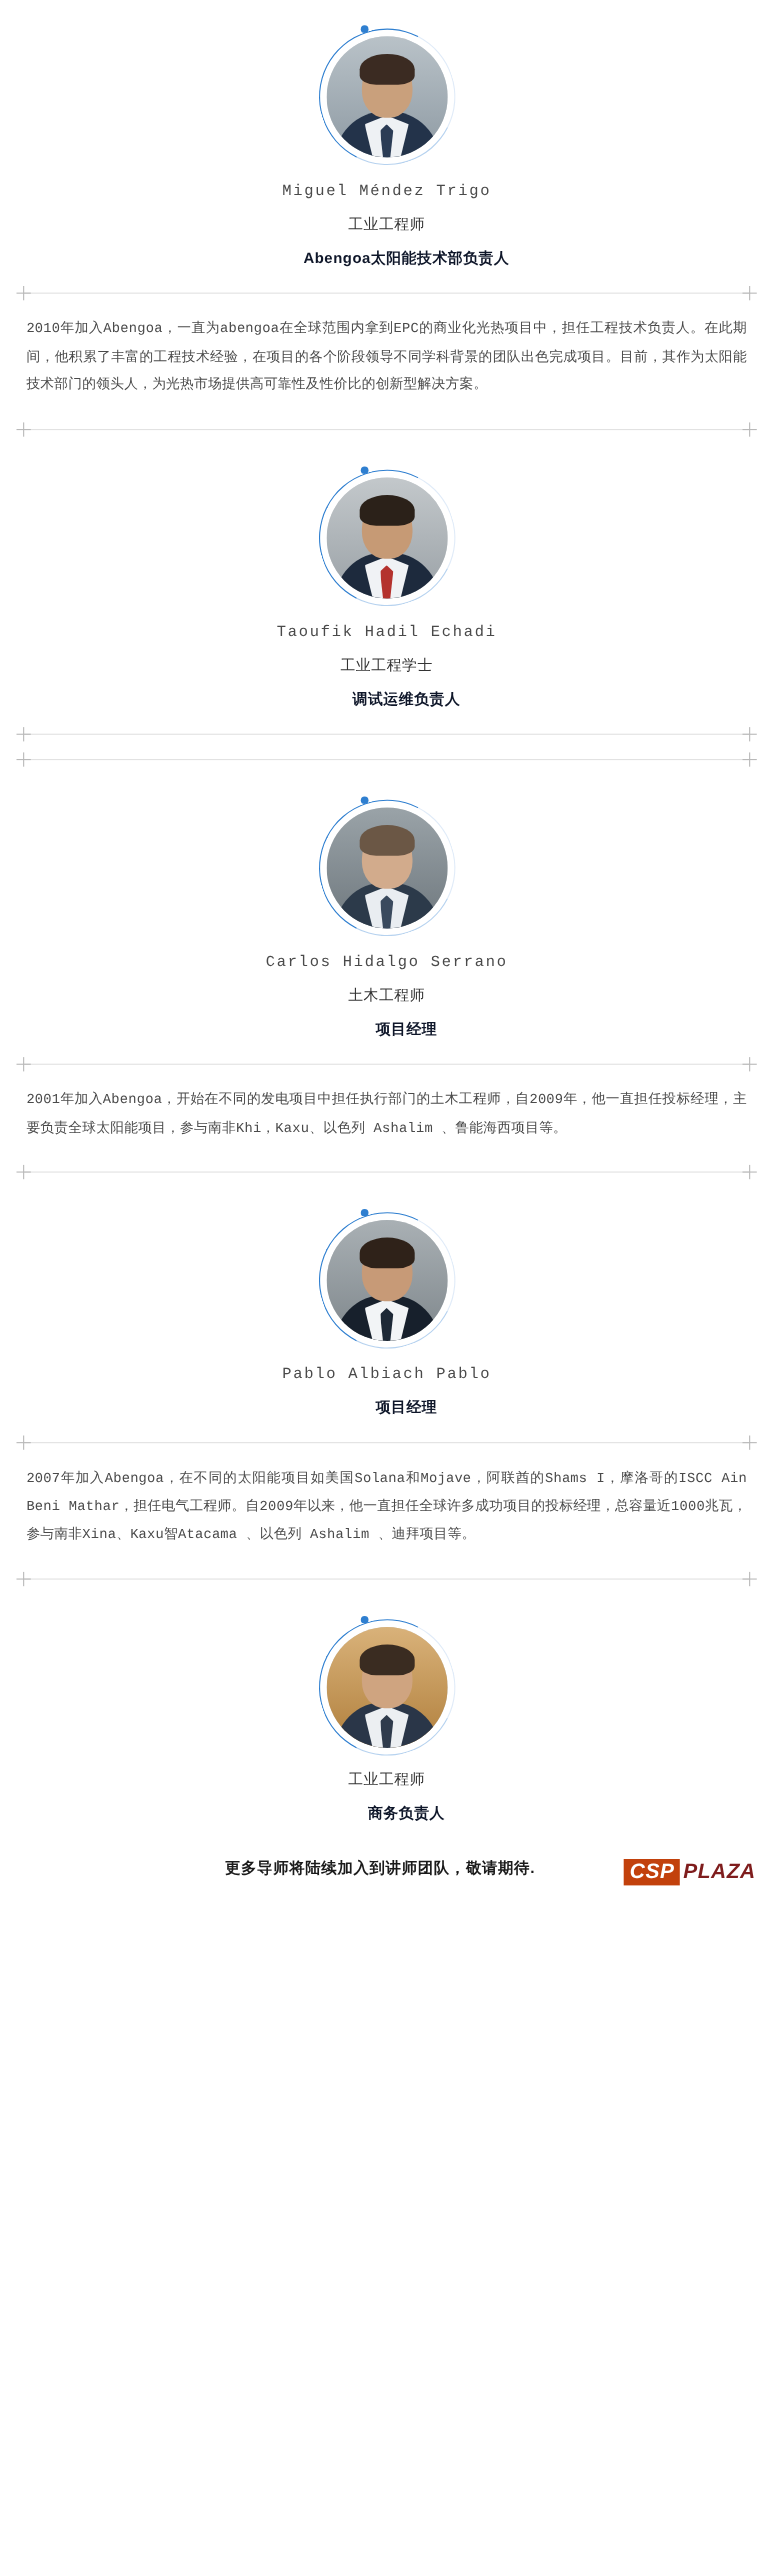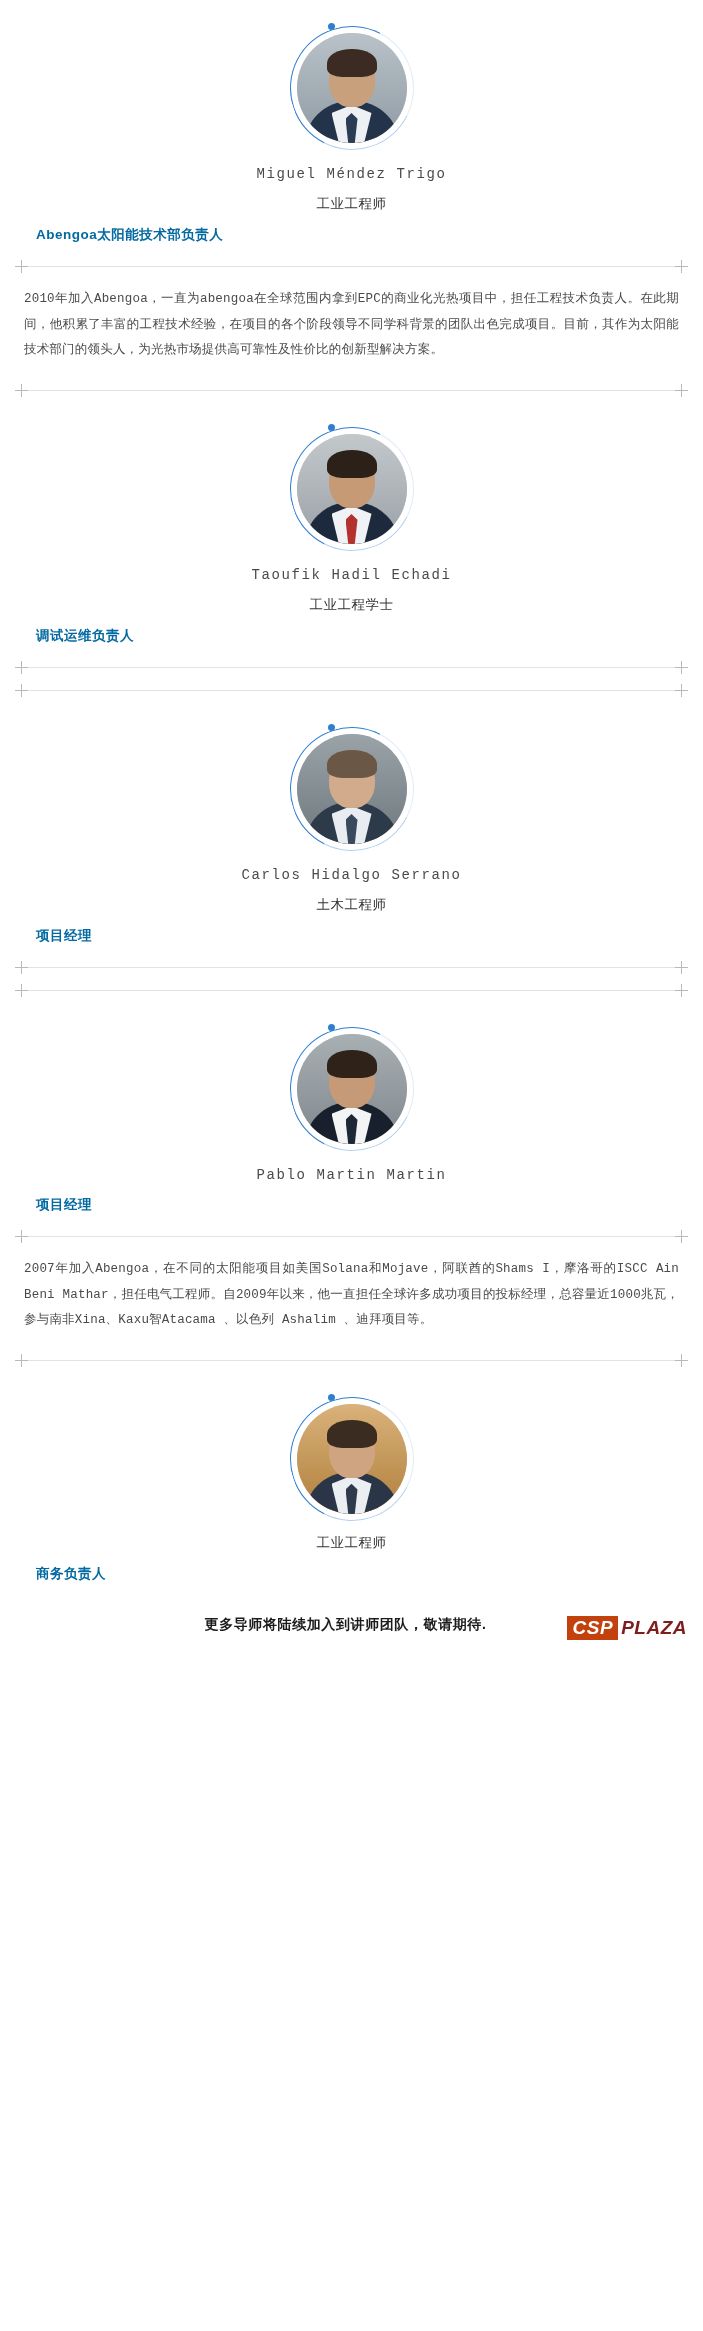--- a/index.html
+++ b/index.html
@@ -130,23 +130,23 @@
     margin-top: 16px;
   }
   .p-role {
     text-align: center;
     font-size: 13.5px;
     color: #333333;
     margin-top: 13px;
     letter-spacing: 0.5px;
   }
   .p-title {
-    text-align: left;
+    text-align: center;
     font-size: 13.5px;
-    color: #0369a1;
+    color: #0f172a;
     font-weight: bold;
     margin-top: 13px;
     letter-spacing: 0.5px;
     padding-left: 36px;
   }
 
   .divider-wrap {
     position: relative;
     margin: 22px 0 0 0;
     height: 1px;
@@ -298,41 +298,42 @@
       </div>
     </div>
     <div class="p-name">Carlos Hidalgo Serrano</div>
     <div class="p-role">土木工程师</div>
     <div class="p-title">项目经理</div>
     <div class="divider-wrap">
       <div class="cross left"></div>
       <div class="divider"></div>
       <div class="cross right"></div>
     </div>
+    <div class="p-desc">2001年加入Abengoa，开始在不同的发电项目中担任执行部门的土木工程师，自2009年，他一直担任投标经理，主要负责全球太阳能项目，参与南非Khi，Kaxu、以色列 Ashalim 、鲁能海西项目等。</div>
     <div class="divider-wrap">
       <div class="cross left"></div>
       <div class="divider"></div>
       <div class="cross right"></div>
     </div>
   </div>
 
   <div class="person">
     <div class="avatar-wrap">
       <div class="avatar-ring partial"></div>
       <div class="avatar-dot"></div>
       <div class="avatar-photo">
         <div class="sky" style="background:linear-gradient(#a9b0b4,#7f878c)"></div>
         <div class="body" style="background:#17202c"></div>
         <div class="shirt" style="background:#f2f4f6"></div>
         <div class="tie" style="background:#1d2836"></div>
         <div class="head" style="background:#c79a77"></div>
         <div class="hair" style="background:#2f2219"></div>
       </div>
     </div>
-    <div class="p-name">Pablo Martin Martin</div>
+    <div class="p-name">Pablo Albiach Pablo</div>
     <div class="p-title">项目经理</div>
     <div class="divider-wrap">
       <div class="cross left"></div>
       <div class="divider"></div>
       <div class="cross right"></div>
     </div>
     <div class="p-desc">2007年加入Abengoa，在不同的太阳能项目如美国Solana和Mojave，阿联酋的Shams I，摩洛哥的ISCC Ain Beni Mathar，担任电气工程师。自2009年以来，他一直担任全球许多成功项目的投标经理，总容量近1000兆瓦，参与南非Xina、Kaxu智Atacama 、以色列 Ashalim 、迪拜项目等。</div>
     <div class="divider-wrap">
       <div class="cross left"></div>
       <div class="divider"></div>

